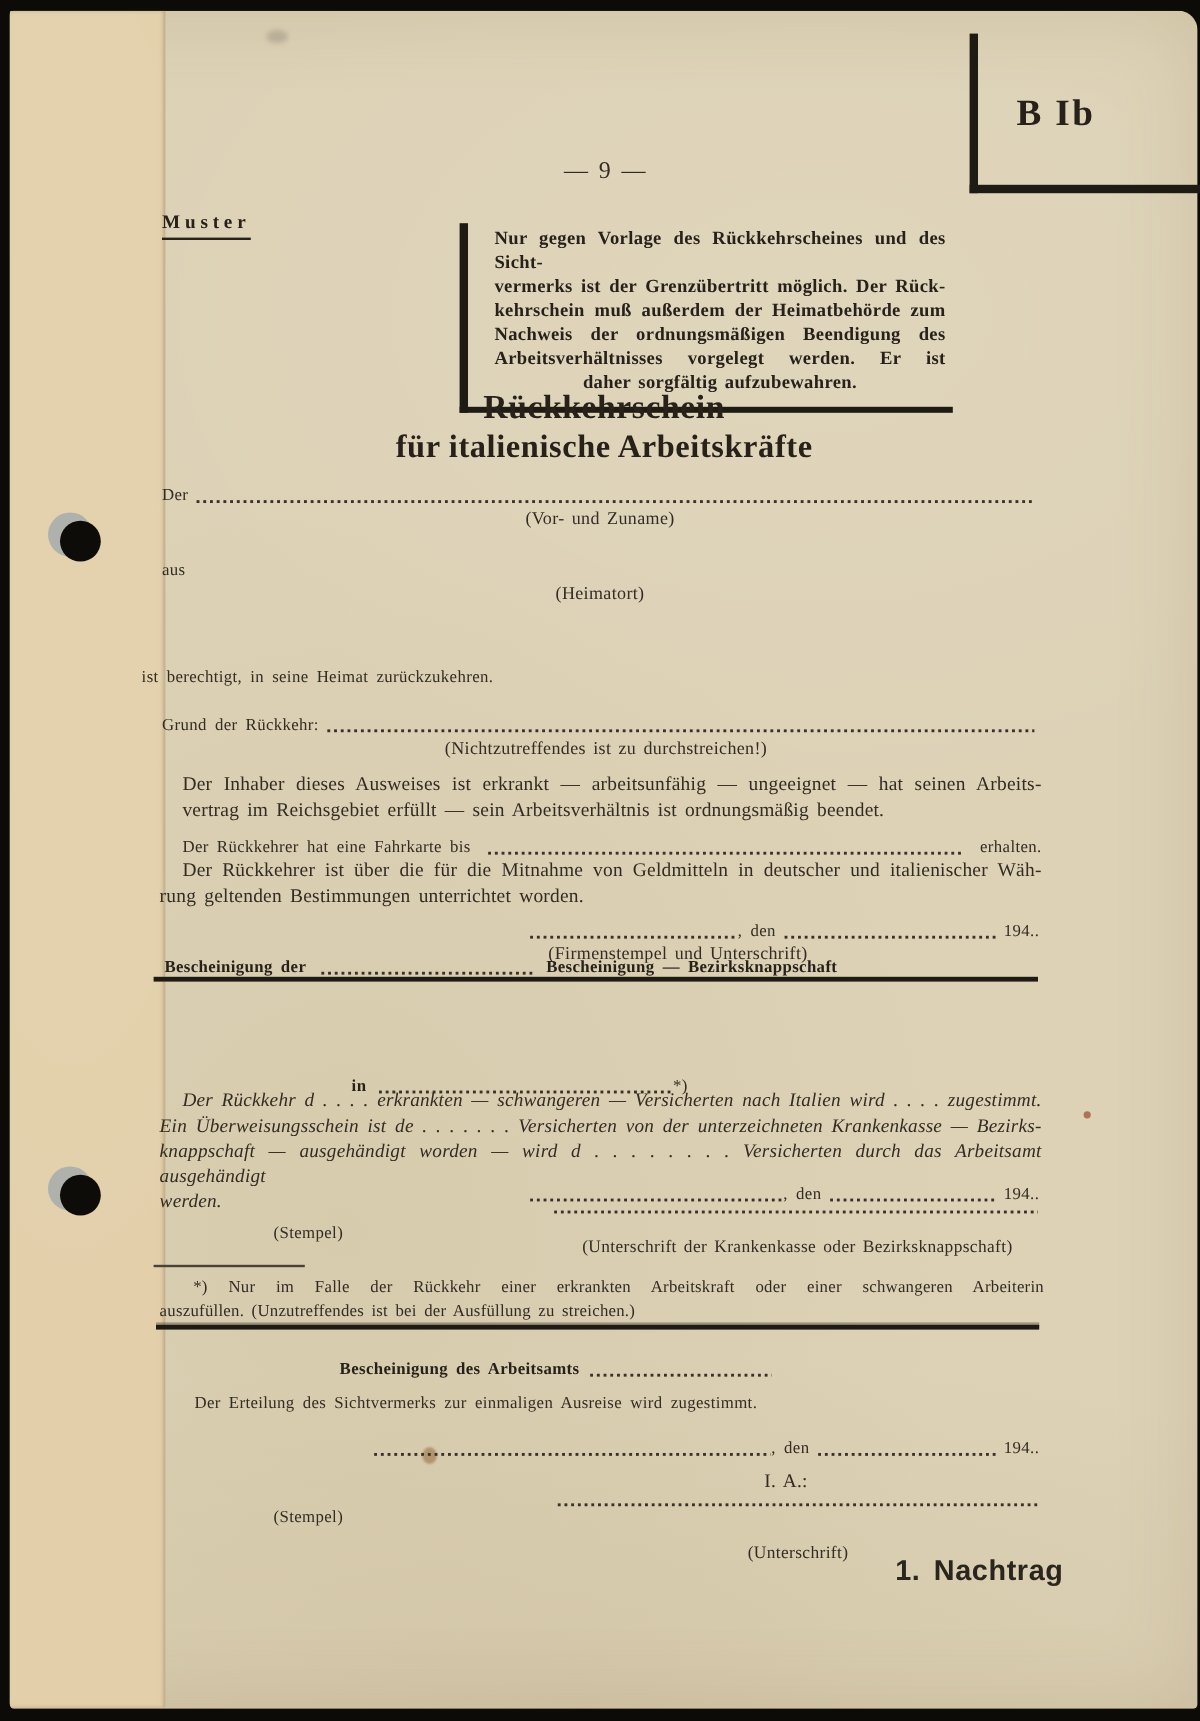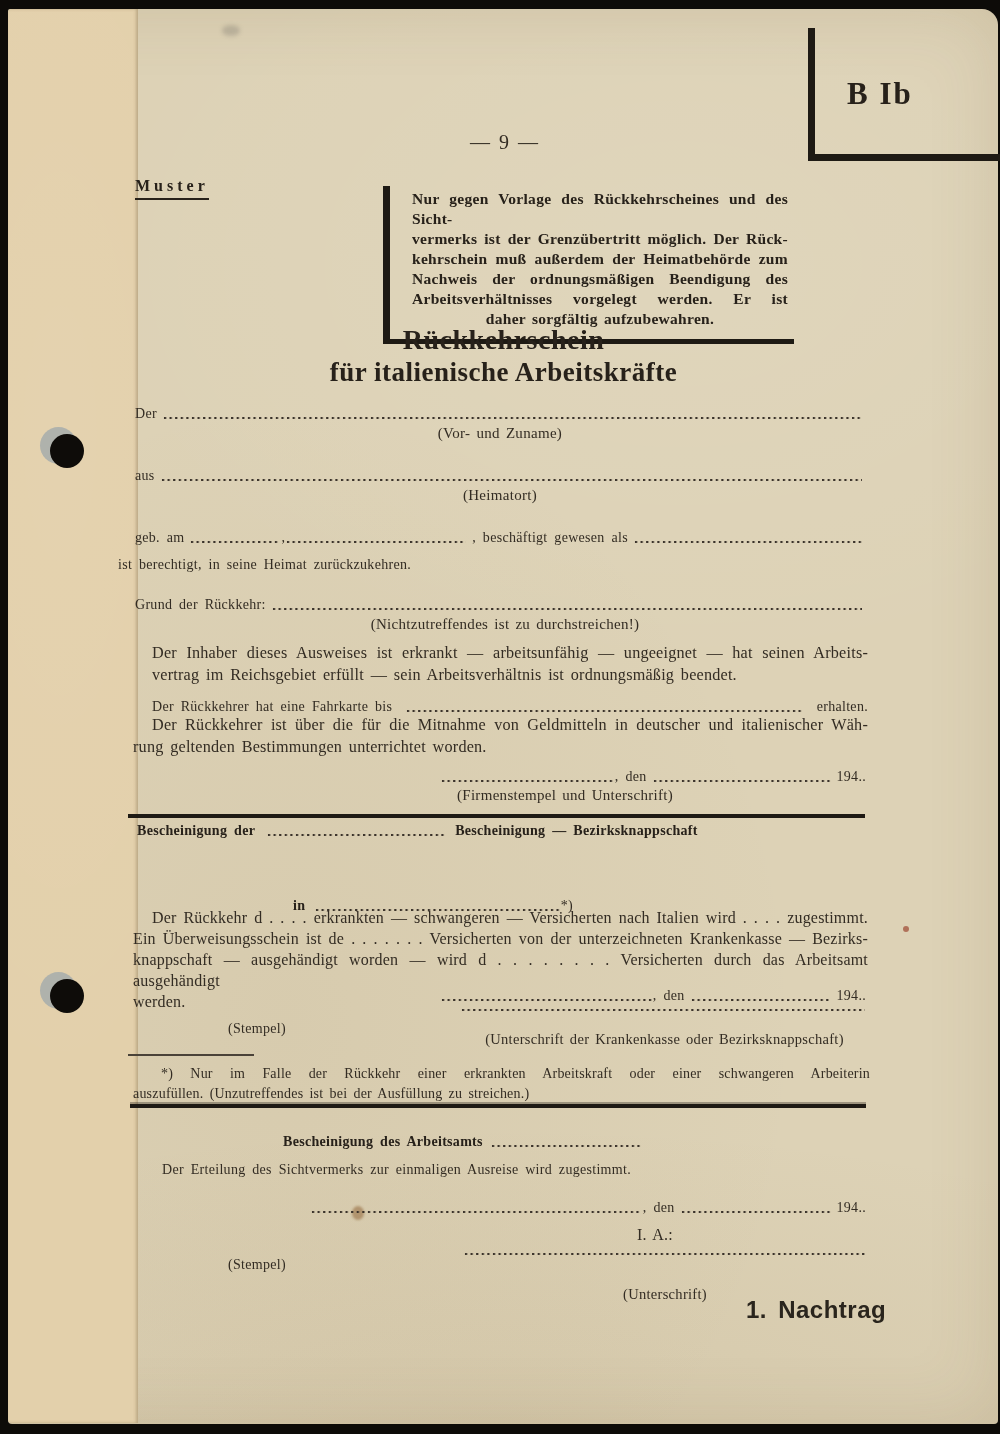--- a/index.html
+++ b/index.html
@@ -139,34 +139,26 @@
 
   <div class="title" id="title1">Rückkehrschein</div>
   <div class="title" id="title2">für italienische Arbeitskräfte</div>
 
   <div class="row" style="left:135px;top:404px;width:733px;">
     <span class="t">Der</span>
     <span class="dots"></span>
   </div>
   <div class="caption" style="left:300px;top:425px;width:400px;">(Vor- und Zuname)</div>
 
-  <div class="row" style="left:135px;top:466px;width:733px;">
+  <div class="row" style="left:135px;top:466px;width:733px;flex-direction:column;">
     <span class="t">aus</span>
     <span class="dots"></span>
   </div>
   <div class="caption" style="left:300px;top:487px;width:400px;">(Heimatort)</div>
 
-  <div class="row" style="left:135px;top:528px;width:733px;">
-    <span class="t">geb. am</span>
-    <span class="dots fixed mr0" style="width:90px;"></span>
-    <span class="t">,</span>
-    <span class="dots fixed ml0" style="width:180px;"></span>
-    <span class="t">, beschäftigt gewesen als</span>
-    <span class="dots"></span>
-  </div>
 
   <div class="row" style="left:118px;top:555px;width:733px;">
     <span class="t">ist berechtigt, in seine Heimat zurückzukehren.</span>
   </div>
 
   <div class="row" style="left:135px;top:595px;width:733px;">
     <span class="t">Grund der Rückkehr:</span>
     <span class="dots"></span>
   </div>
   <div class="caption" style="left:300px;top:616px;width:410px;">(Nichtzutreffendes ist zu durchstreichen!)</div>
@@ -190,33 +182,33 @@
   <div class="row" style="left:440px;top:767px;width:426px;">
     <span class="dots ml0 mr0"></span>
     <span class="t">, den</span>
     <span class="dots fixed" style="width:178px;"></span>
     <span class="t">194..</span>
   </div>
   <div class="caption" style="left:430px;top:787px;width:270px;">(Firmenstempel und Unterschrift)</div>
 
   <div class="sep" id="sep1"></div>
 
-  <div class="row" style="left:137px;top:821px;width:731px;">
+  <div class="row" style="left:137px;top:797px;width:731px;">
     <span class="t b">Bescheinigung der</span>
     <span class="dots fixed" style="width:178px;margin:0 10px 4px 12px;"></span>
     <span class="t b">Bescheinigung — Bezirksknappschaft</span>
   </div>
 
   <div class="row" style="left:293px;top:896px;width:280px;">
     <span class="t b">in</span>
     <span class="dots mr0" style="margin-left:10px;"></span>
     <span class="t">*)</span>
   </div>
 
-  <div class="block jlines ind19" style="left:133px;top:907px;width:735px;line-height:21px;font-size:16px;">
+  <div class="block jlines ind19" style="left:133px;top:907px;width:735px;line-height:21px;font-size:16px;font-style:italic;">
       <div class="pline">Der Rückkehr d . . . .  erkrankten — schwangeren — Versicherten nach Italien wird . . . .  zugestimmt.</div>
       <div class="pline">Ein Überweisungsschein ist de . . . . . . .  Versicherten von der unterzeichneten Krankenkasse — Bezirks-</div>
       <div class="pline">knappschaft — ausgehändigt worden — wird d . . . . . . . .  Versicherten durch das Arbeitsamt ausgehändigt</div>
       <div class="pline">werden.</div>
     </div>
 
   <div class="row" style="left:440px;top:986px;width:426px;">
     <span class="dots ml0 mr0"></span>
     <span class="t">, den</span>
     <span class="dots fixed" style="width:140px;"></span>

